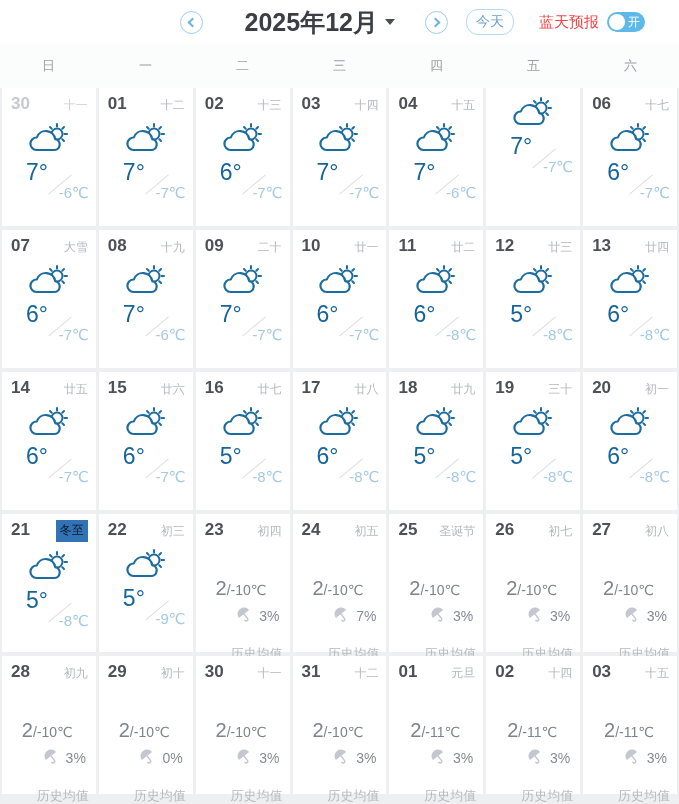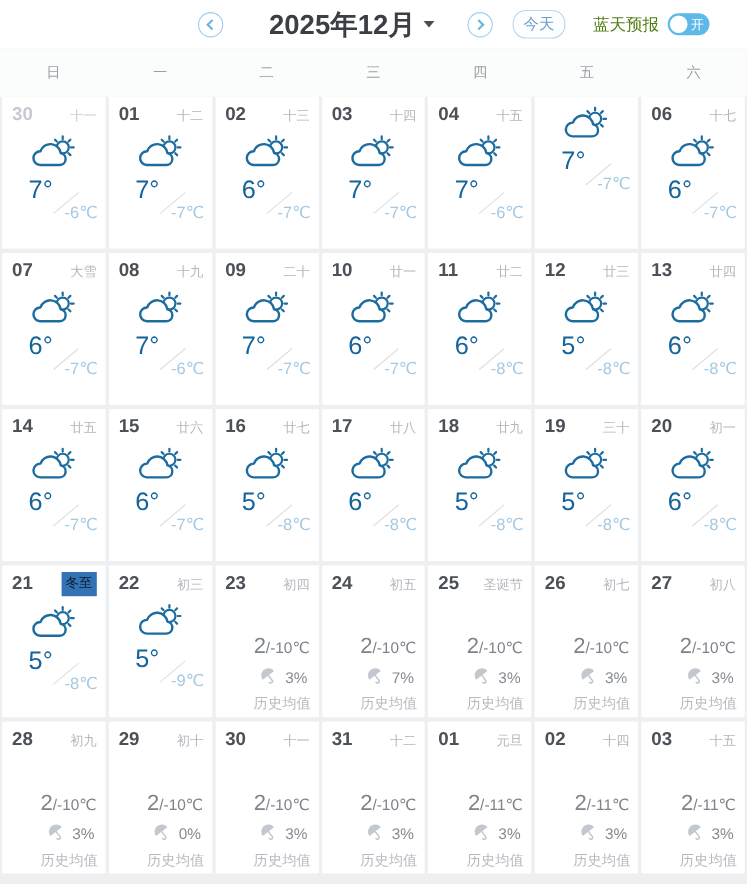--- a/index.html
+++ b/index.html
@@ -17,21 +17,21 @@
         background:#fff; display:flex; align-items:center; justify-content:center; cursor:pointer; padding:0;}
   .chev{width:7px; height:7px; border-left:2px solid #6cb5e2; border-bottom:2px solid #6cb5e2; display:block;}
   .chev-left{transform:rotate(45deg); margin-left:3px;}
   .chev-right{transform:rotate(-135deg); margin-right:3px;}
   .title-wrap{display:flex; align-items:center; gap:7px; margin:0 30px 0 42px; cursor:pointer;}
   .month-title{font-size:25px; font-weight:bold; color:#3b3e44;}
   .caret{width:0; height:0; border-left:5px solid transparent; border-right:5px solid transparent;
          border-top:6px solid #4a4e54;}
   .today-btn{margin-left:18px; font-size:14px; color:#6f9ec7; background:#fdfeff;
              border:1px solid #b5d9f0; border-radius:12px; padding:3px 9px; cursor:pointer;}
-  .bluesky-label{margin-left:25px; font-size:15px; color:#4d7c0f;}
+  .bluesky-label{margin-left:25px; font-size:15px; color:#ef4444;}
   .toggle{margin-left:8px; width:38px; height:20px; border-radius:10px; background:var(--toggle-blue);
           position:relative; display:flex; align-items:center; cursor:pointer;}
   .knob{position:absolute; left:2px; top:2px; width:16px; height:16px; background:#fff; border-radius:50%;}
   .toggle-text{margin-left:21px; color:#fff; font-size:12px; line-height:1;}
 
   
   .weekdays{height:44px; background:#fbfcfc; display:grid; grid-template-columns:repeat(7,1fr);
             align-items:center; text-align:center;}
   .weekday{font-size:13px; color:#9aa0a6;}
 
@@ -45,26 +45,26 @@
   .cell.dim .lunar{color:#c9cdd2;}
   .lunar.badge{background:var(--badge-blue); color:#0f172a; padding:2px 4px 3px; margin-top:-1px;}
   .icon-wrap{height:36px; margin-top:7px; text-align:center;}
   .temps{position:relative; height:54px; margin-top:1px;}
   .high{position:absolute; left:24px; top:1px; font-size:23px; color:var(--temp-high);}
   .slash{position:absolute; left:43px; top:26px; width:30px; height:1px; background:#dcdee0;
          transform:rotate(-40deg);}
   .low{position:absolute; right:7px; top:26px; font-size:15px; color:var(--temp-low);}
 
   
-  .hist-temp{margin-top:38px; text-align:right; padding-right:8px; color:#7e838a; line-height:1;}
+  .hist-temp{margin-top:38px; text-align:right; padding-right:23px; color:#7e838a; line-height:1;}
   .hist-main{font-size:20px;}
   .hist-rest{font-size:14px;}
   .hist-rain{margin-top:8px; padding-right:10px; display:flex; justify-content:flex-end;
              align-items:center; gap:7px; font-size:14px; color:#868b92;}
-  .hist-note{margin-top:6px; text-align:right; padding-right:7px; font-size:13px; color:#b6bac0;}
+  .hist-note{margin-top:20px; text-align:right; padding-right:7px; font-size:13px; color:#b6bac0;}
 </style>
 </head>
 <body>
 
 <div class="header">
   <div class="nav-cluster">
     <button class="circ">
       <span class="chev chev-left"></span>
     </button>
     <div class="title-wrap">

